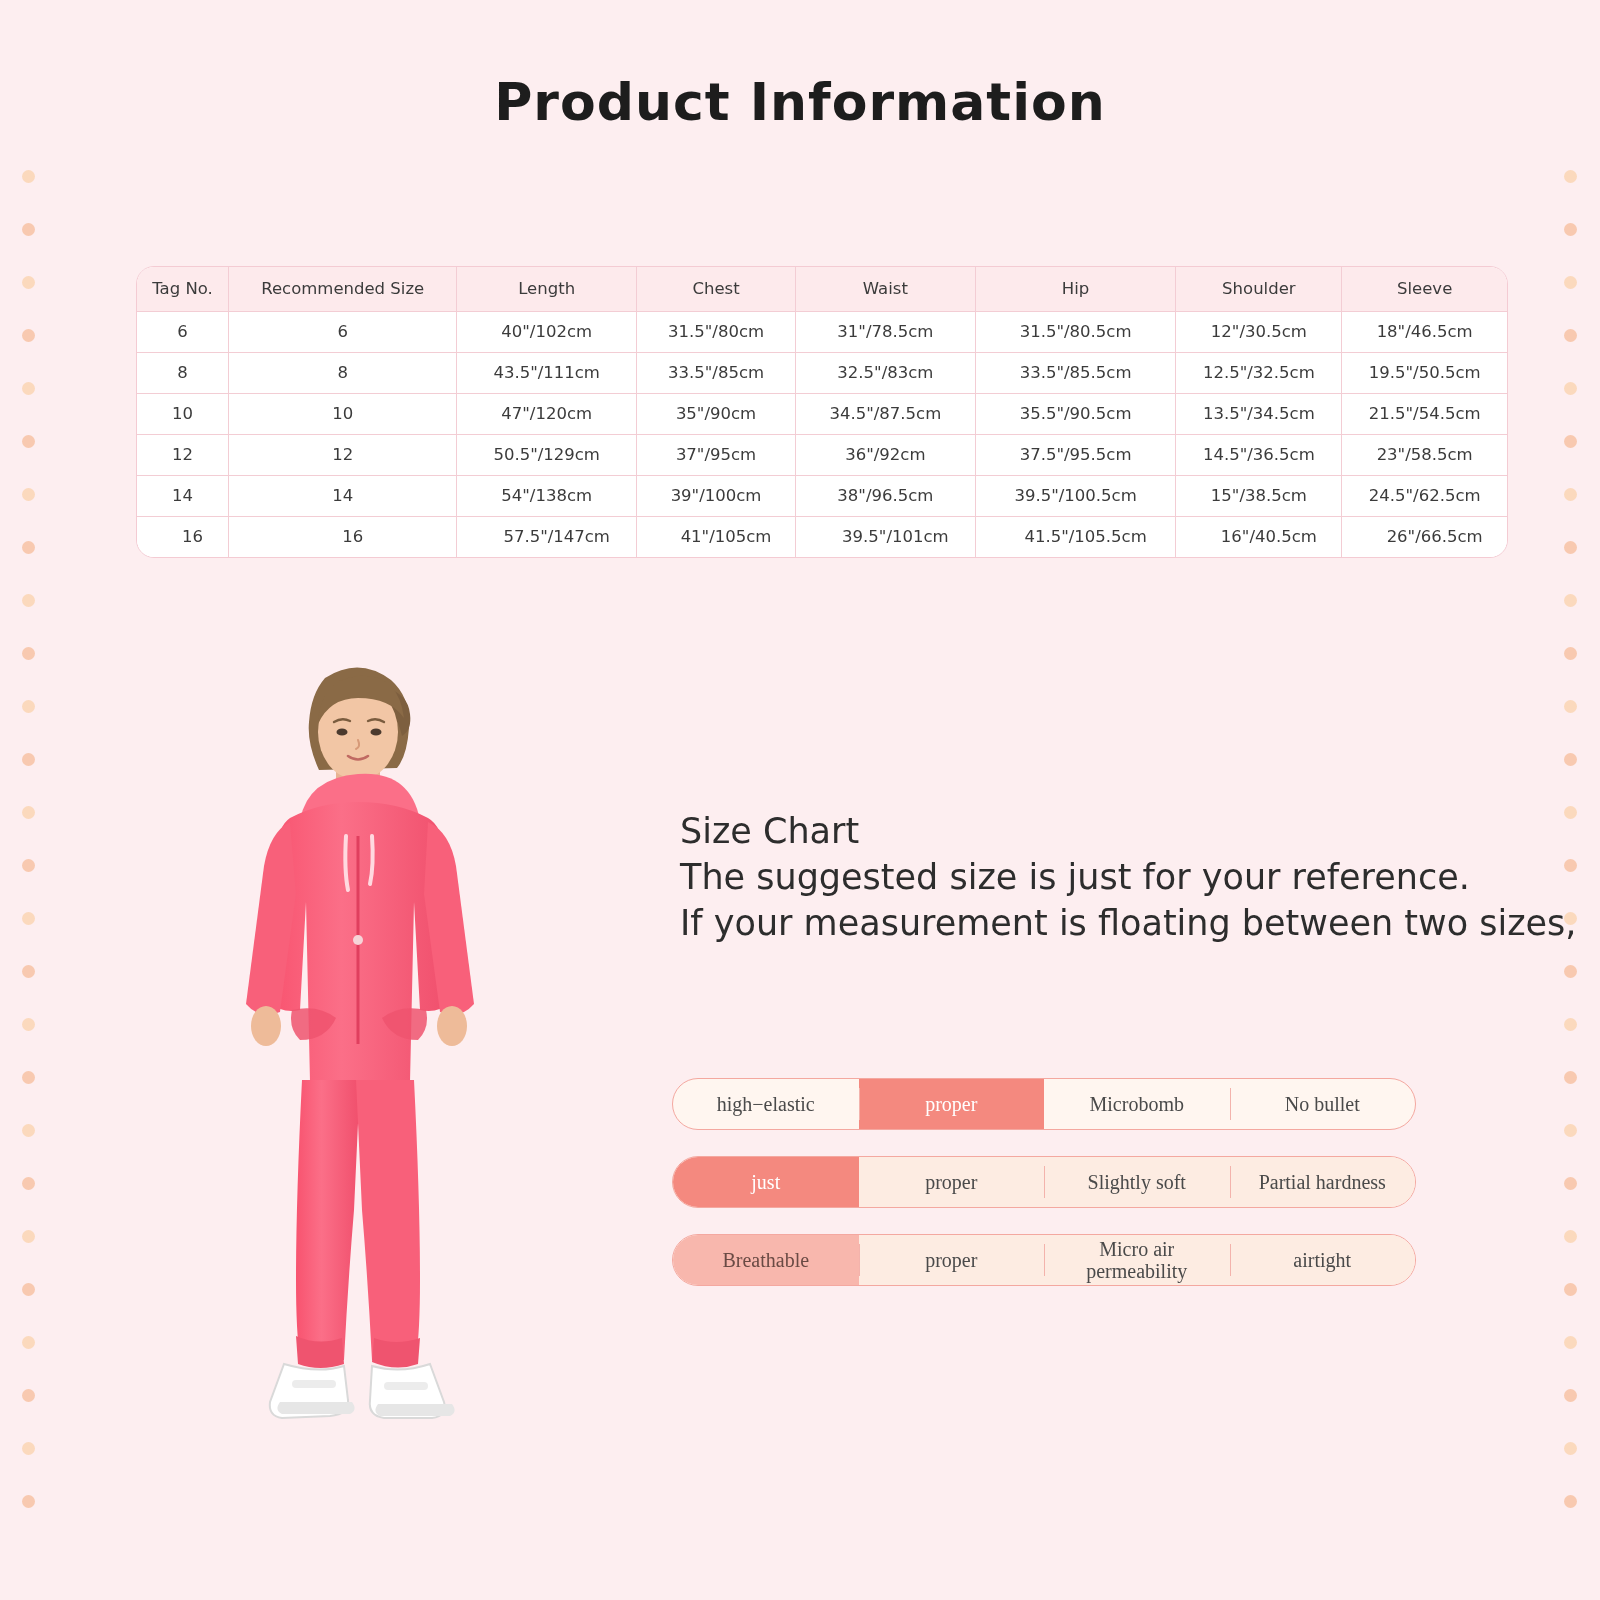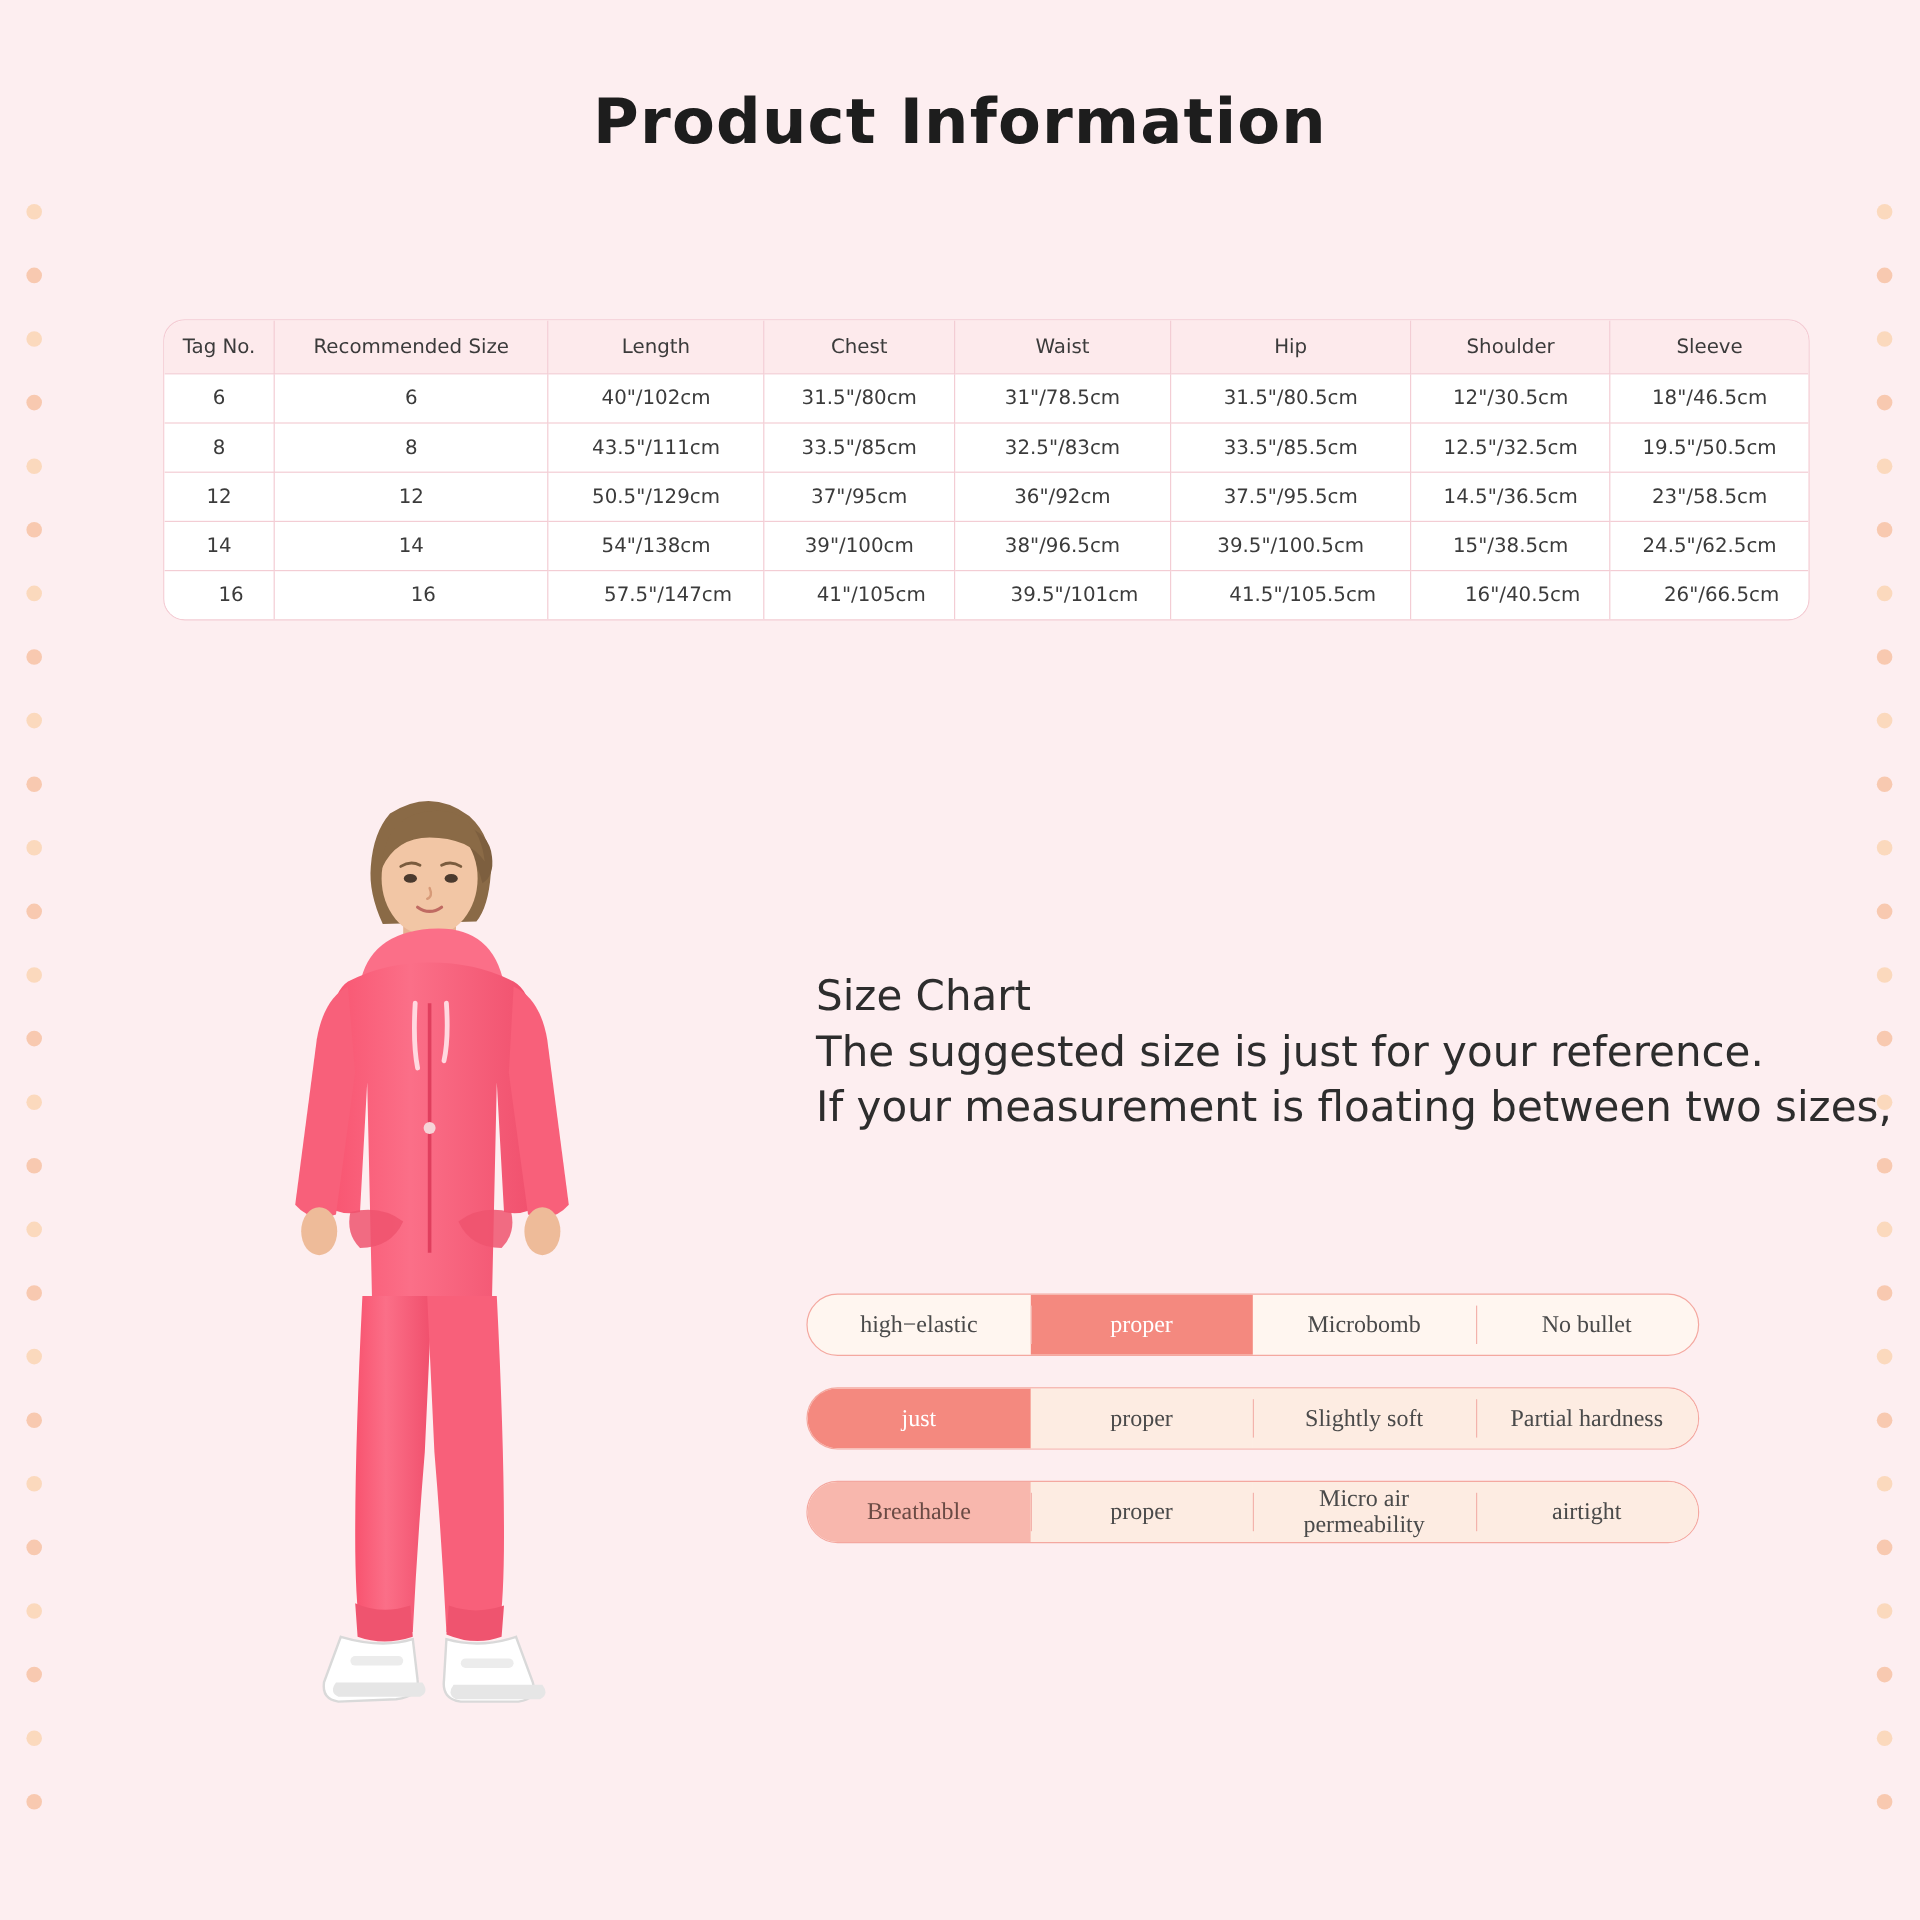--- a/index.html
+++ b/index.html
@@ -248,20 +248,30 @@
           <td>8</td>
           <td>8</td>
           <td>43.5"/111cm</td>
           <td>33.5"/85cm</td>
           <td>32.5"/83cm</td>
           <td>33.5"/85.5cm</td>
           <td>12.5"/32.5cm</td>
           <td>19.5"/50.5cm</td>
         </tr>
         <tr>
+          <td>10</td>
+          <td>10</td>
+          <td>47"/120cm</td>
+          <td>35"/90cm</td>
+          <td>34.5"/87.5cm</td>
+          <td>35.5"/90.5cm</td>
+          <td>13.5"/34.5cm</td>
+          <td>21.5"/54.5cm</td>
+        </tr>
+        <tr>
           <td>12</td>
           <td>12</td>
           <td>50.5"/129cm</td>
           <td>37"/95cm</td>
           <td>36"/92cm</td>
           <td>37.5"/95.5cm</td>
           <td>14.5"/36.5cm</td>
           <td>23"/58.5cm</td>
         </tr>
         <tr>

